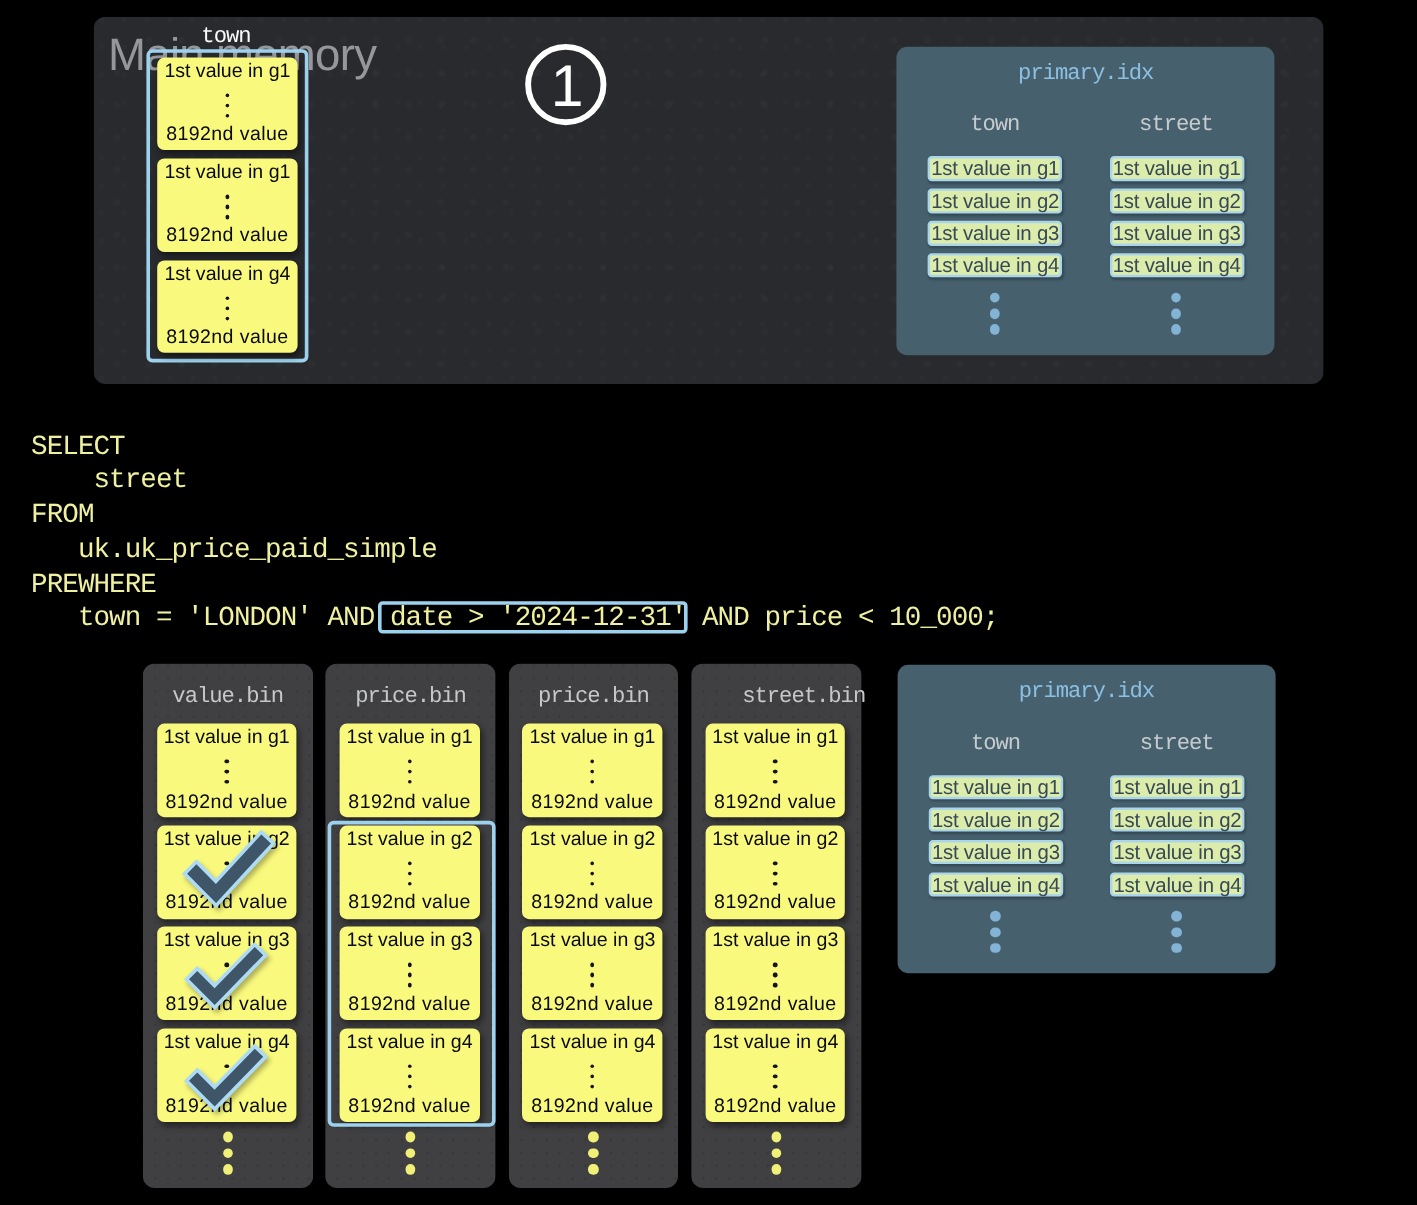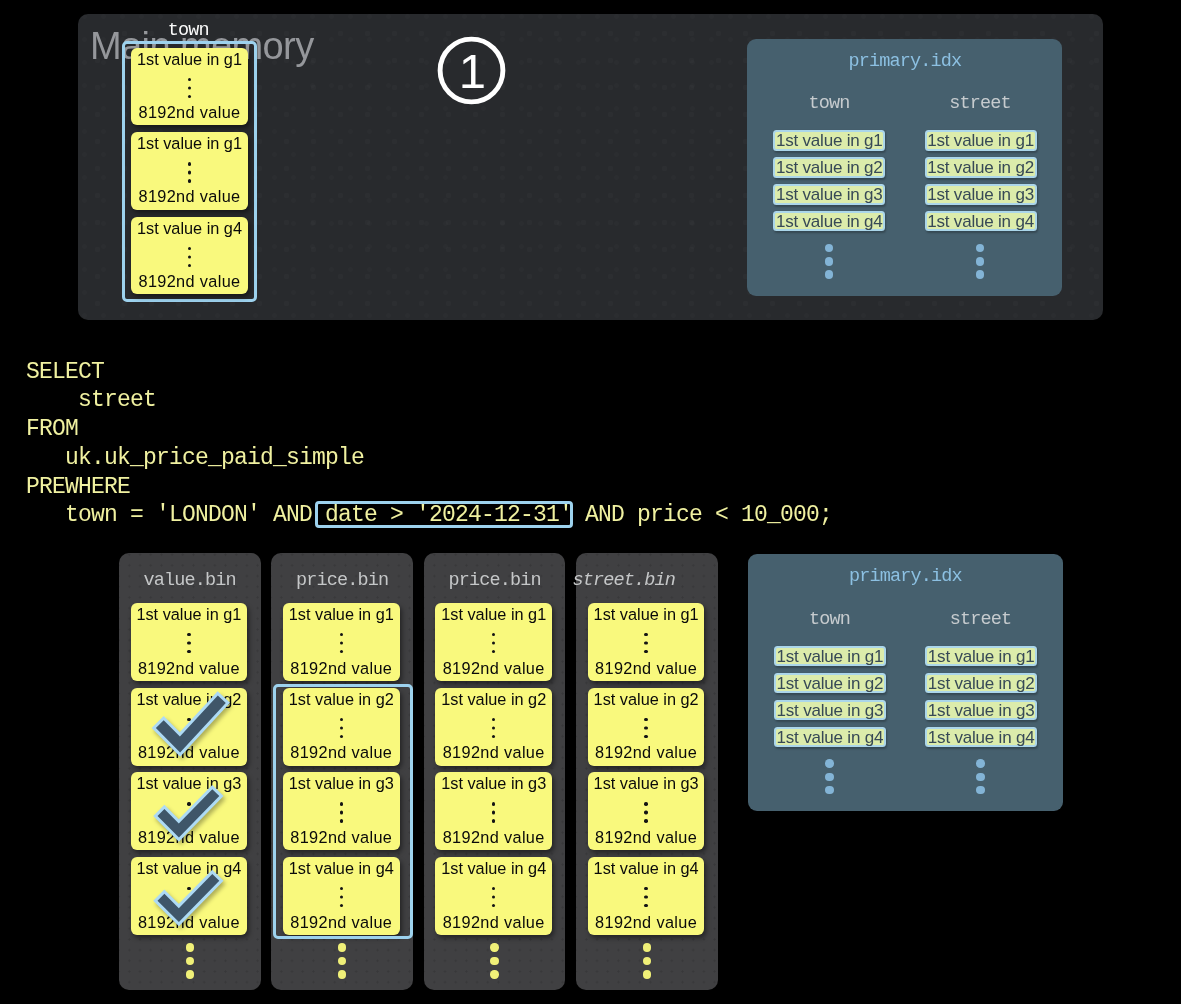--- a/index.html
+++ b/index.html
@@ -62,21 +62,21 @@
    town = 'LONDON' AND date &gt; '2024-12-31' AND price &lt; 10_000;</pre>
 <div class="bluebox" style="left:315.3px;top:500.5px;width:257.5px;height:27.5px;box-sizing:border-box;border-radius:4px;"></div>
 
 <div class="panel binp" style="left:119px;"></div>
 <div class="panel binp" style="left:271.4px;"></div>
 <div class="panel binp" style="left:423.8px;"></div>
 <div class="panel binp" style="left:576.2px;"></div>
 <div class="bintitle" style="left:119px;">value.bin</div>
 <div class="bintitle" style="left:271.4px;">price.bin</div>
 <div class="bintitle" style="left:423.8px;">price.bin</div>
-<div class="bintitle" style="left:553px;font-style:italic;">street.bin</div>
+<div class="bintitle" style="left:599px;">street.bin</div>
 
 <div class="blk" style="left:130.6px;top:603px;">
     <div class="l1">1st value in g1</div>
     <i class="dd"></i>
     <div class="l2">8192nd value</div>
   </div>
 <div class="blk" style="left:130.6px;top:687.6px;">
     <div class="l1">1st value in g2</div>
     <i class="dd"></i>
     <div class="l2">8192nd value</div>

